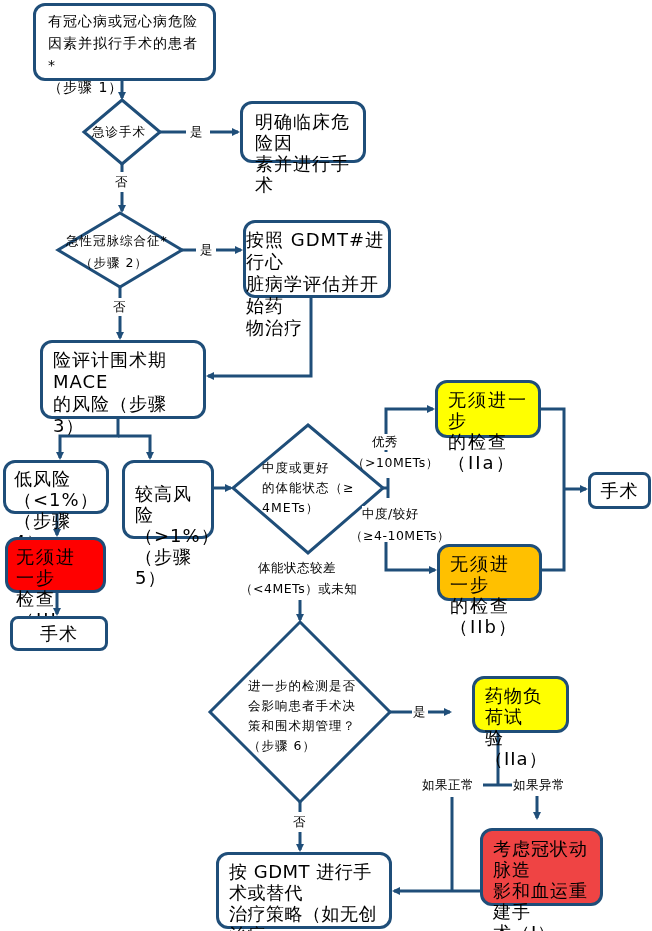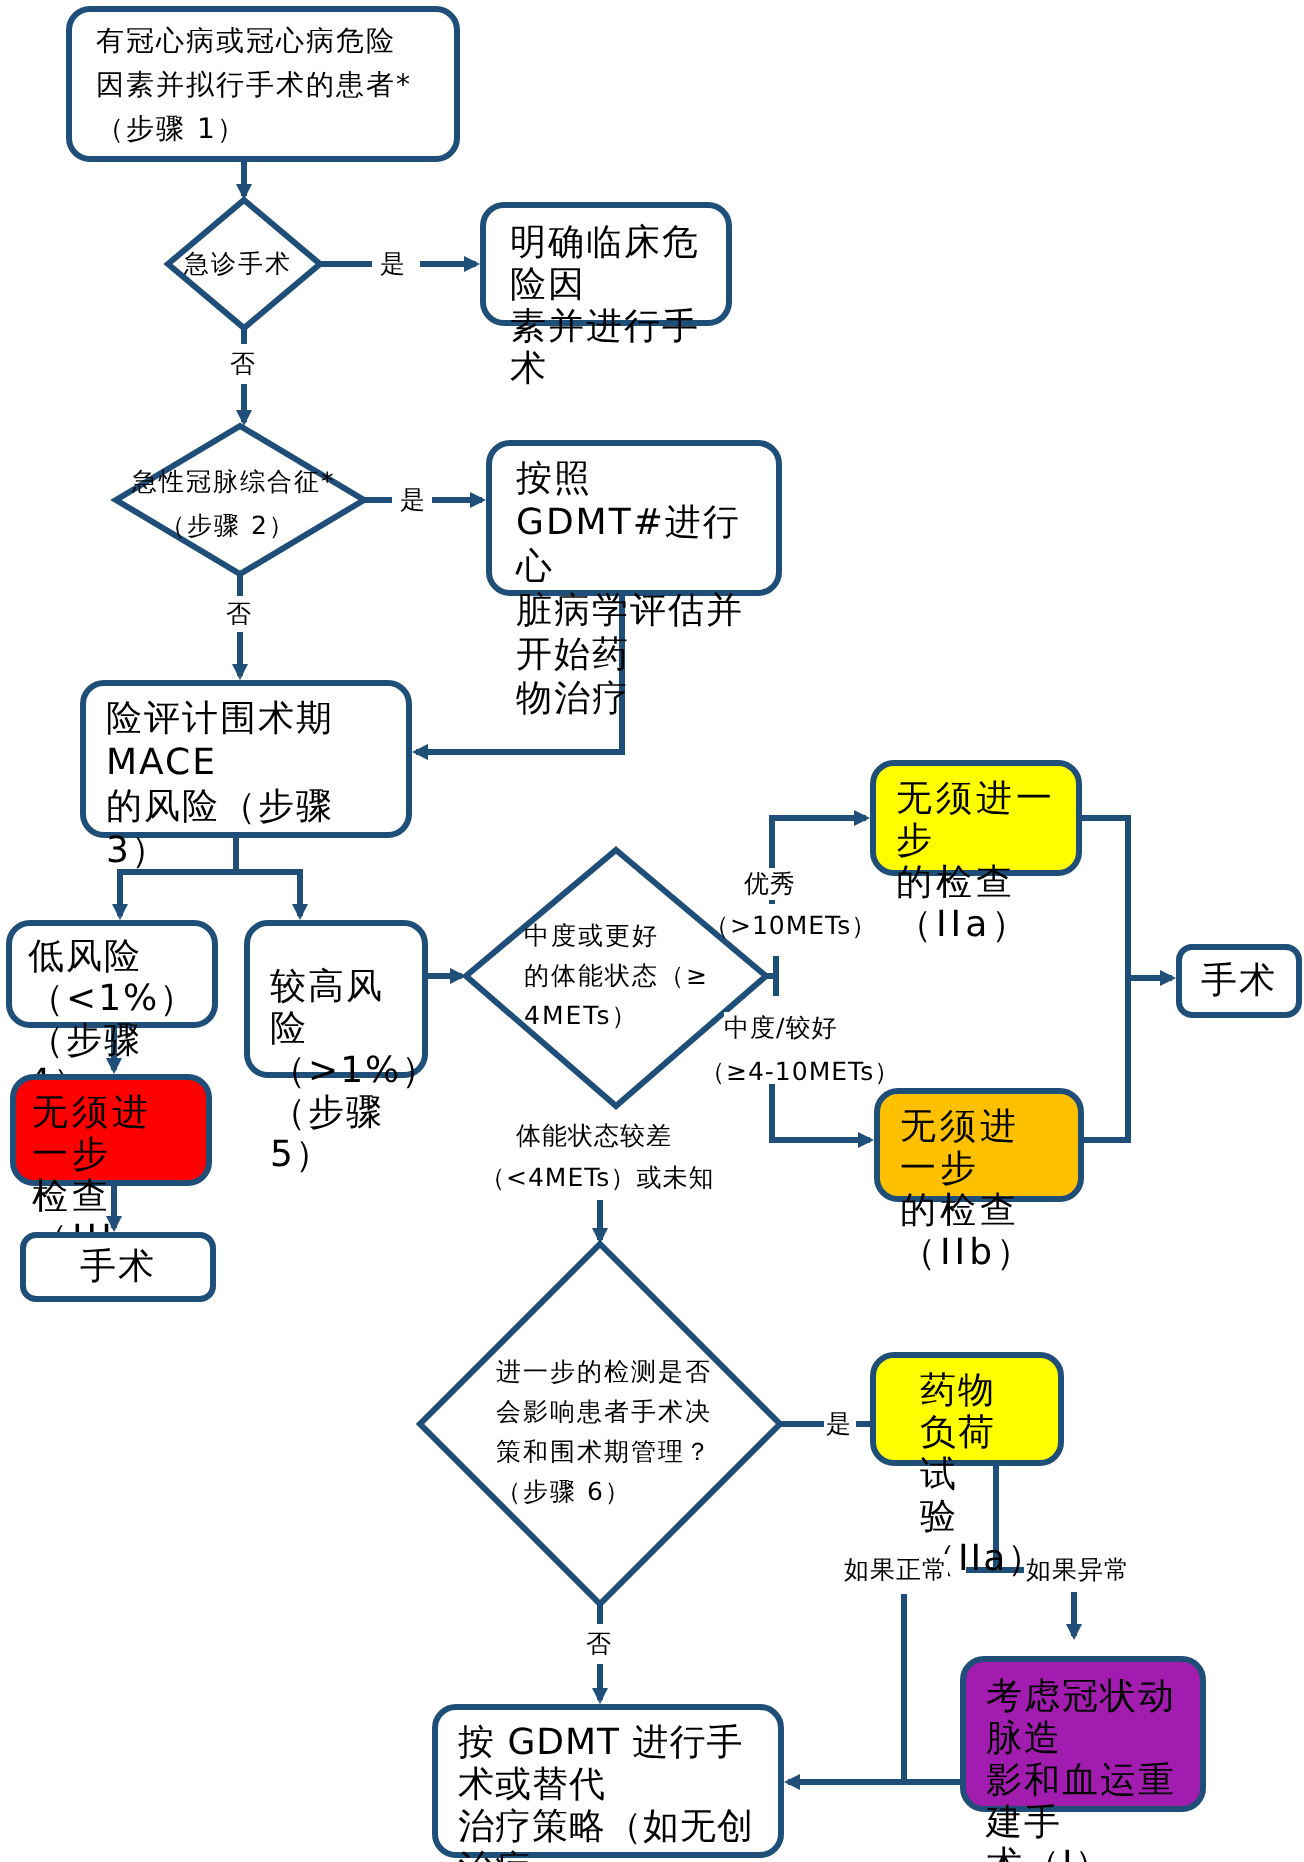--- a/index.html
+++ b/index.html
@@ -5,21 +5,21 @@
   html, body { margin: 0; padding: 0; background: #ffffff; }
   body { width: 652px; height: 931px; position: relative; overflow: hidden;
          font-family: "DejaVu Sans", "Liberation Sans", sans-serif; color: #000; }
   svg.lines { position: absolute; left: 0; top: 0; width: 652px; height: 931px; }
   .box { position: absolute; box-sizing: border-box; border: 3px solid #1f4e79;
          border-radius: 12px; background: #fff; font-size: 18px; line-height: 21px;
          padding: 6px 10px; letter-spacing: 1px; }
   .box.red { background: #ff0000; }
   .box.yellow { background: #ffff00; }
   .box.orange { background: #ffc000; }
-  .box.green { background: #a21caf; }
+  .box.green { background: #ef4444; }
   .center { display: flex; align-items: center; justify-content: center; text-align: center; padding: 0; }
   .dtext { position: absolute; font-size: 12.5px; line-height: 20px; text-align: left; letter-spacing: 1px; }
   .lbl { position: absolute; font-size: 12.5px; line-height: 16px; background: #fff; white-space: nowrap; letter-spacing: 0.5px; }
   .lbl.nobg { background: transparent; }
   .big { font-size: 14px; line-height: 22px; }
 </style>
 </head>
 <body>
 
 <svg class="lines" viewBox="0 0 652 931">
@@ -78,39 +78,39 @@
     <line x1="537" y1="796" x2="537" y2="818" marker-end="url(#ah)"></line>
 
     <polyline points="452,797 452,891"></polyline>
     <line x1="480" y1="891" x2="394" y2="891" marker-end="url(#ah)"></line>
 
     <line x1="300" y1="802" x2="300" y2="812"></line>
     <line x1="300" y1="832" x2="300" y2="850" marker-end="url(#ah)"></line>
   </g>
 </svg>
 
-<div class="box big" style="left:33px;top:3px;width:197px;height:78px;padding:4px 12px;">
+<div class="box big" style="left:33px;top:3px;width:183px;height:78px;padding:4px 12px;">
   <div>有冠心病或冠心病危险</div>
   <div>因素并拟行手术的患者*</div>
   <div>（步骤 1）</div>
 </div>
 
 <div class="dtext" style="left:92px;top:122px;">急诊手术</div>
 
 <div class="box" style="left:240px;top:101px;width:126px;height:62px;padding:7px 12px;">
   <div>明确临床危险因</div>
   <div>素并进行手术</div>
 </div>
 
 <div class="dtext" style="left:66px;top:230px;line-height:22px;">
   <div>急性冠脉综合征*</div>
   <div style="padding-left:14px;">（步骤 2）</div>
 </div>
 
-<div class="box" style="left:243px;top:220px;width:148px;height:78px;padding:6px 12px;line-height:22px;">
+<div class="box" style="left:243px;top:220px;width:148px;height:78px;padding:6px 0;line-height:22px;">
   <div>按照  GDMT#进行心</div>
   <div>脏病学评估并开始药</div>
   <div>物治疗</div>
 </div>
 
 <div class="box" style="left:40px;top:340px;width:166px;height:79px;padding:6px 10px;line-height:22px;">
   <div>险评计围术期  MACE</div>
   <div>的风险（步骤 3）</div>
 </div>
 
@@ -154,21 +154,21 @@
   <span>手术</span>
 </div>
 
 <div class="dtext" style="left:248px;top:676px;">
   <div>进一步的检测是否</div>
   <div>会影响患者手术决</div>
   <div>策和围术期管理？</div>
   <div>（步骤 6）</div>
 </div>
 
-<div class="box yellow" style="left:435px;top:676px;width:97px;height:57px;padding:6px 22px;">
+<div class="box yellow" style="left:472px;top:676px;width:97px;height:57px;padding:6px 10px;">
   <div>药物负荷试</div>
   <div>验（IIa）</div>
 </div>
 
 <div class="box green" style="left:480px;top:828px;width:123px;height:78px;padding:7px 10px;line-height:21px;">
   <div>考虑冠状动脉造</div>
   <div>影和血运重建手</div>
   <div>术（I）</div>
 </div>
 

